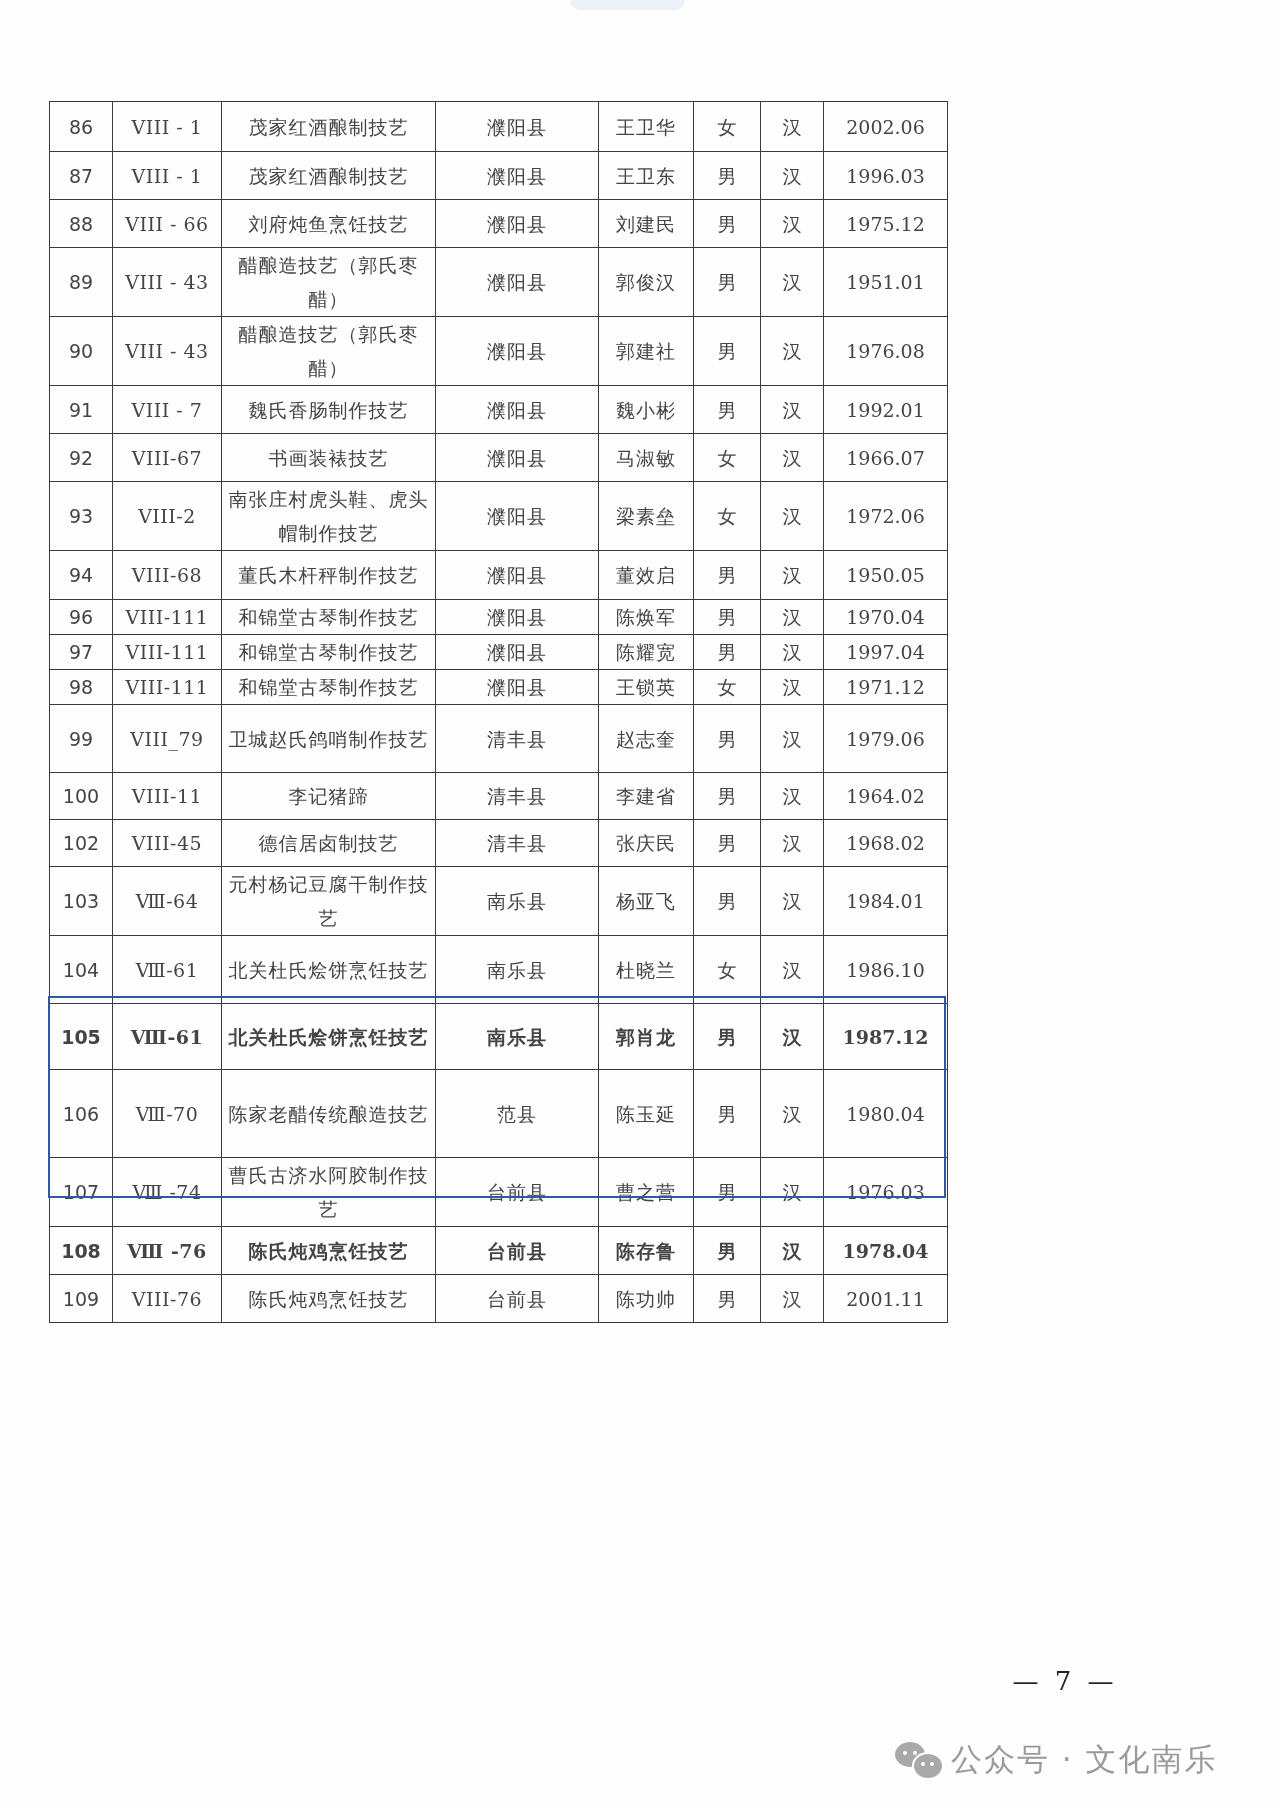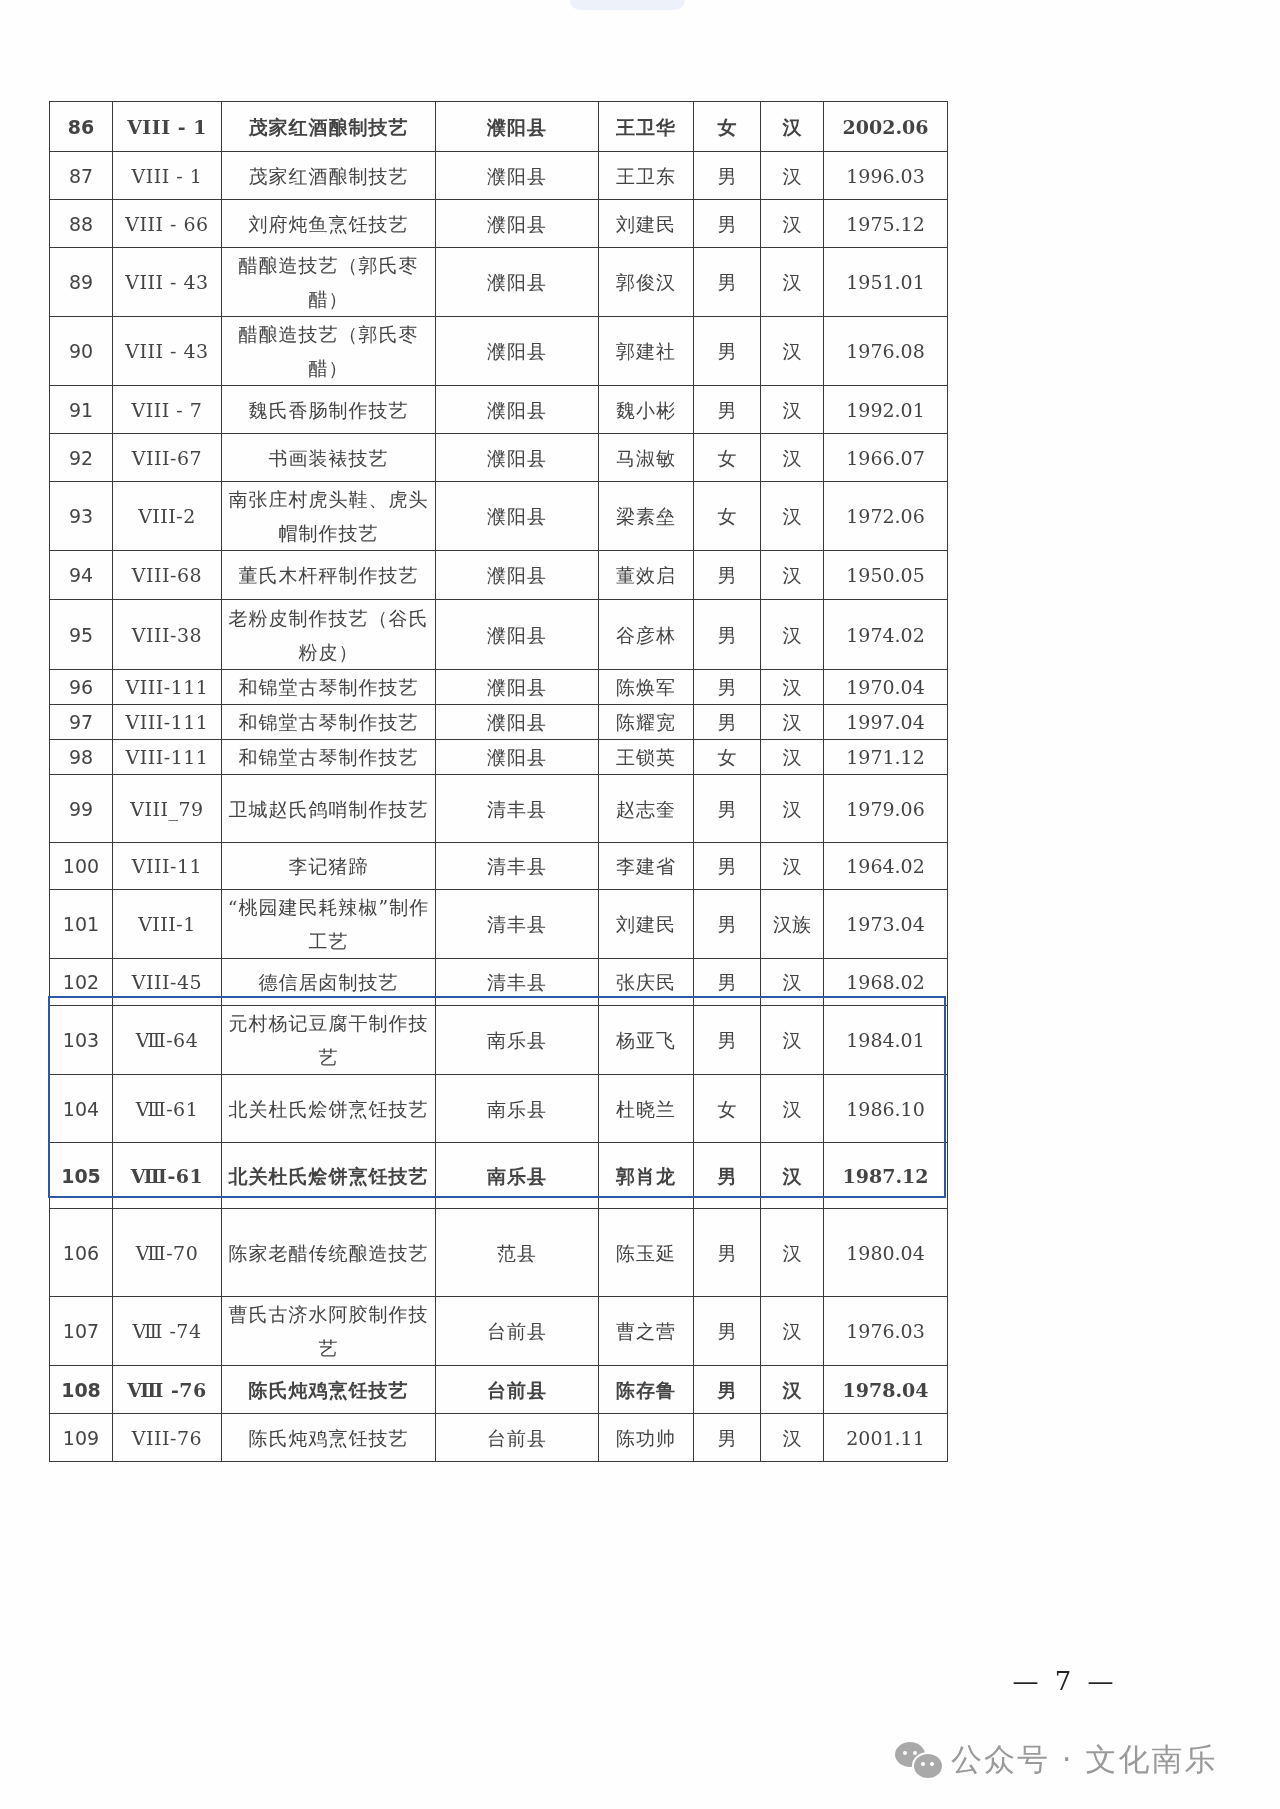--- a/index.html
+++ b/index.html
@@ -65,21 +65,21 @@
       <col style="width:63px">
       <col style="width:109px">
       <col style="width:214px">
       <col style="width:163px">
       <col style="width:95px">
       <col style="width:67px">
       <col style="width:63px">
       <col style="width:124px">
     </colgroup>
     <tbody id="table-body">
-        <tr style="height: 50px; font-weight: bold;">
+        <tr style="height: 50px;">
           <td class="c-no">86</td>
           <td class="c-code">VIII - 1</td>
           <td class="c-item">茂家红酒酿制技艺</td>
           <td class="c-region">濮阳县</td>
           <td class="c-name">王卫华</td>
           <td class="c-gender">女</td>
           <td class="c-eth">汉</td>
           <td class="c-date">2002.06</td>
         </tr>
         <tr style="height: 48px;">
@@ -154,30 +154,20 @@
         </tr>
         <tr style="height: 49px;">
           <td class="c-no">94</td>
           <td class="c-code">VIII-68</td>
           <td class="c-item">董氏木杆秤制作技艺</td>
           <td class="c-region">濮阳县</td>
           <td class="c-name">董效启</td>
           <td class="c-gender">男</td>
           <td class="c-eth">汉</td>
           <td class="c-date">1950.05</td>
-        </tr>
-        <tr style="height: 70px;">
-          <td class="c-no">95</td>
-          <td class="c-code">VIII-38</td>
-          <td class="c-item">老粉皮制作技艺（谷氏粉皮）</td>
-          <td class="c-region">濮阳县</td>
-          <td class="c-name">谷彦林</td>
-          <td class="c-gender">男</td>
-          <td class="c-eth">汉</td>
-          <td class="c-date">1974.02</td>
         </tr>
         <tr style="height: 34px;">
           <td class="c-no">96</td>
           <td class="c-code">VIII-111</td>
           <td class="c-item">和锦堂古琴制作技艺</td>
           <td class="c-region">濮阳县</td>
           <td class="c-name">陈焕军</td>
           <td class="c-gender">男</td>
           <td class="c-eth">汉</td>
           <td class="c-date">1970.04</td>
@@ -214,30 +204,20 @@
         </tr>
         <tr style="height: 47px;">
           <td class="c-no">100</td>
           <td class="c-code">VIII-11</td>
           <td class="c-item">李记猪蹄</td>
           <td class="c-region">清丰县</td>
           <td class="c-name">李建省</td>
           <td class="c-gender">男</td>
           <td class="c-eth">汉</td>
           <td class="c-date">1964.02</td>
-        </tr>
-        <tr style="height: 68px;">
-          <td class="c-no">101</td>
-          <td class="c-code">VIII-1</td>
-          <td class="c-item">“桃园建民耗辣椒”制作工艺</td>
-          <td class="c-region">清丰县</td>
-          <td class="c-name">刘建民</td>
-          <td class="c-gender">男</td>
-          <td class="c-eth">汉族</td>
-          <td class="c-date">1973.04</td>
         </tr>
         <tr style="height: 47px; margin-top: 44px;">
           <td class="c-no">102</td>
           <td class="c-code">VIII-45</td>
           <td class="c-item">德信居卤制技艺</td>
           <td class="c-region">清丰县</td>
           <td class="c-name">张庆民</td>
           <td class="c-gender">男</td>
           <td class="c-eth">汉</td>
           <td class="c-date">1968.02</td>

